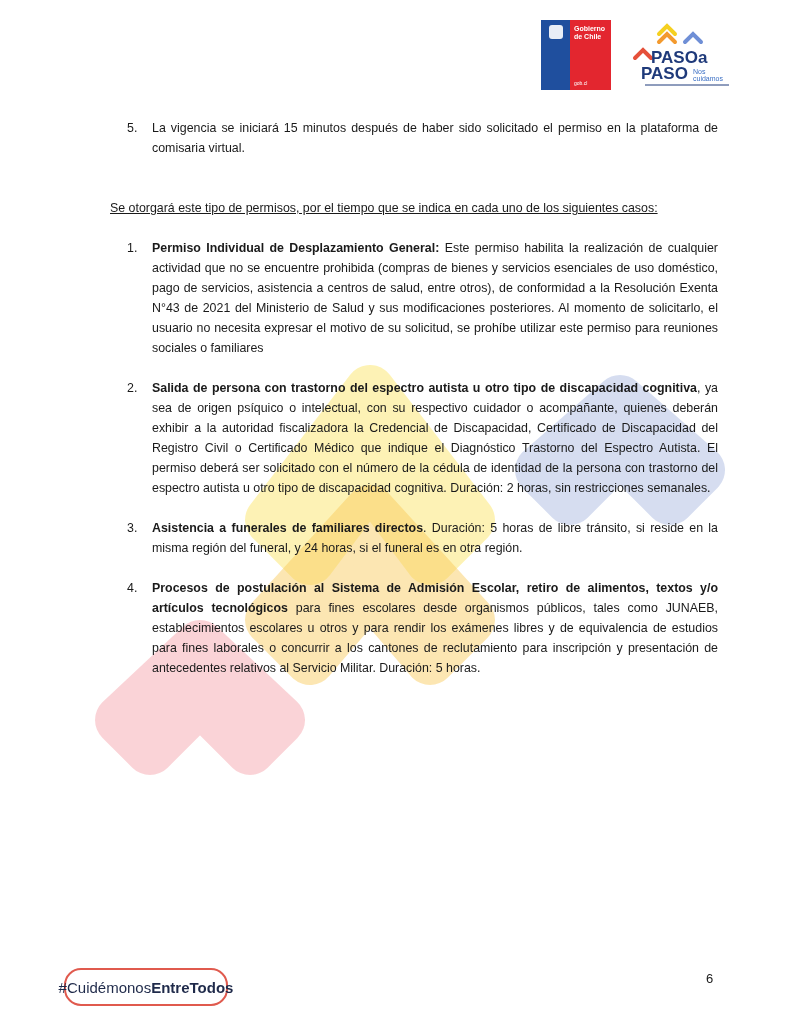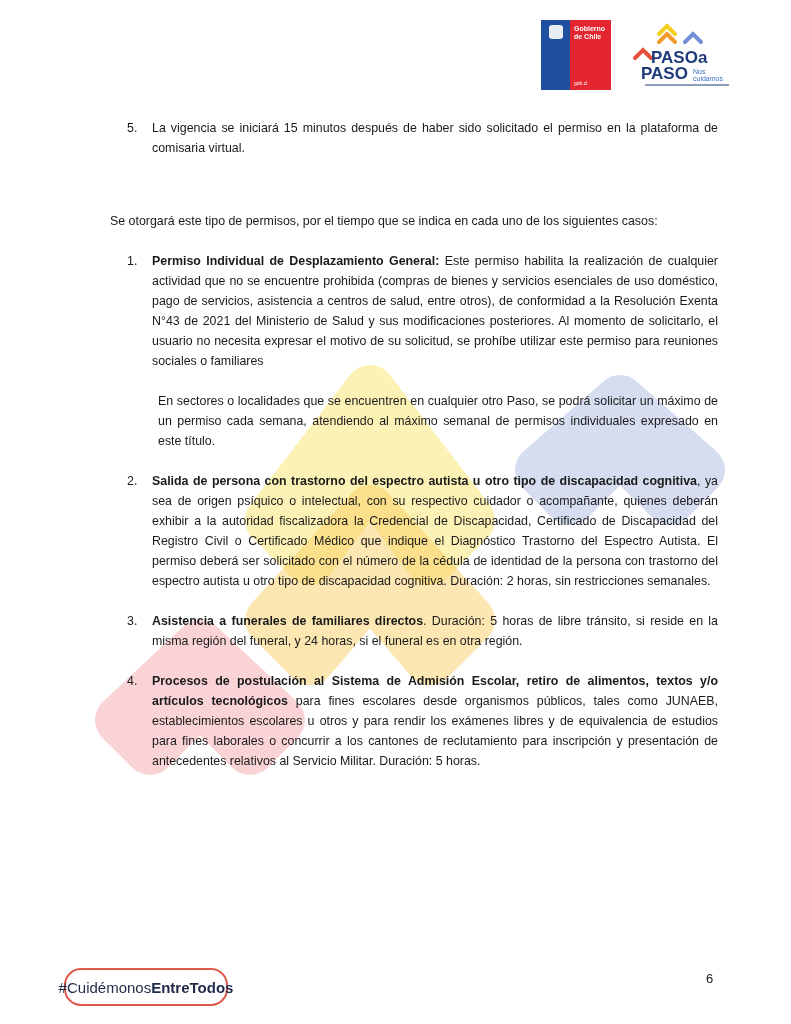--- a/index.html
+++ b/index.html
@@ -65,28 +65,27 @@
 </div>
 
 <div class="content">
 
   <p class="p num-item">
     <span class="num">5.</span>
     <span>La vigencia se iniciará 15 minutos después de haber sido solicitado el permiso en la plataforma de comisaria virtual.</span>
   </p>
 
 
-  <p class="p" style="margin-top:53px;">Se otorgará este tipo de permisos, por el tiempo que se indica en cada uno de los siguientes casos:</p>
+  <p class="p" style="margin-top:40px;text-decoration:underline;">Se otorgará este tipo de permisos, por el tiempo que se indica en cada uno de los siguientes casos:</p>
 
   <div style="margin-top:20px;">
     <p class="p num-item">
       <span class="num">1.</span>
       <b>Permiso Individual de Desplazamiento General:</b><span> Este permiso habilita la realización de cualquier actividad que no se encuentre prohibida (compras de bienes y servicios esenciales de uso doméstico, pago de servicios, asistencia a centros de salud, entre otros), de conformidad a la Resolución Exenta N°43 de 2021 del Ministerio de Salud y sus modificaciones posteriores. Al momento de solicitarlo, el usuario no necesita expresar el motivo de su solicitud, se prohíbe utilizar este permiso para reuniones sociales o familiares</span>
     </p>
-    <p class="p sub" style="margin-top:20px;">En sectores o localidades que se encuentren en cualquier otro Paso, se podrá solicitar un máximo de un permiso cada semana, atendiendo al máximo semanal de permisos individuales expresado en este título.</p>
   </div>
 
   <div style="margin-top:20px;">
     <p class="p num-item">
       <span class="num">2.</span>
       <b>Salida de persona con trastorno del espectro autista u otro tipo de discapacidad cognitiva</b><span>, ya sea de origen psíquico o intelectual, con su respectivo cuidador o acompañante, quienes deberán exhibir a la autoridad fiscalizadora la Credencial de Discapacidad, Certificado de Discapacidad del Registro Civil o Certificado Médico que indique el Diagnóstico Trastorno del Espectro Autista. El permiso deberá ser solicitado con el número de la cédula de identidad de la persona con trastorno del espectro autista u otro tipo de discapacidad cognitiva. Duración: 2 horas, sin restricciones semanales.</span>
     </p>
   </div>
 
   <div style="margin-top:20px;">

